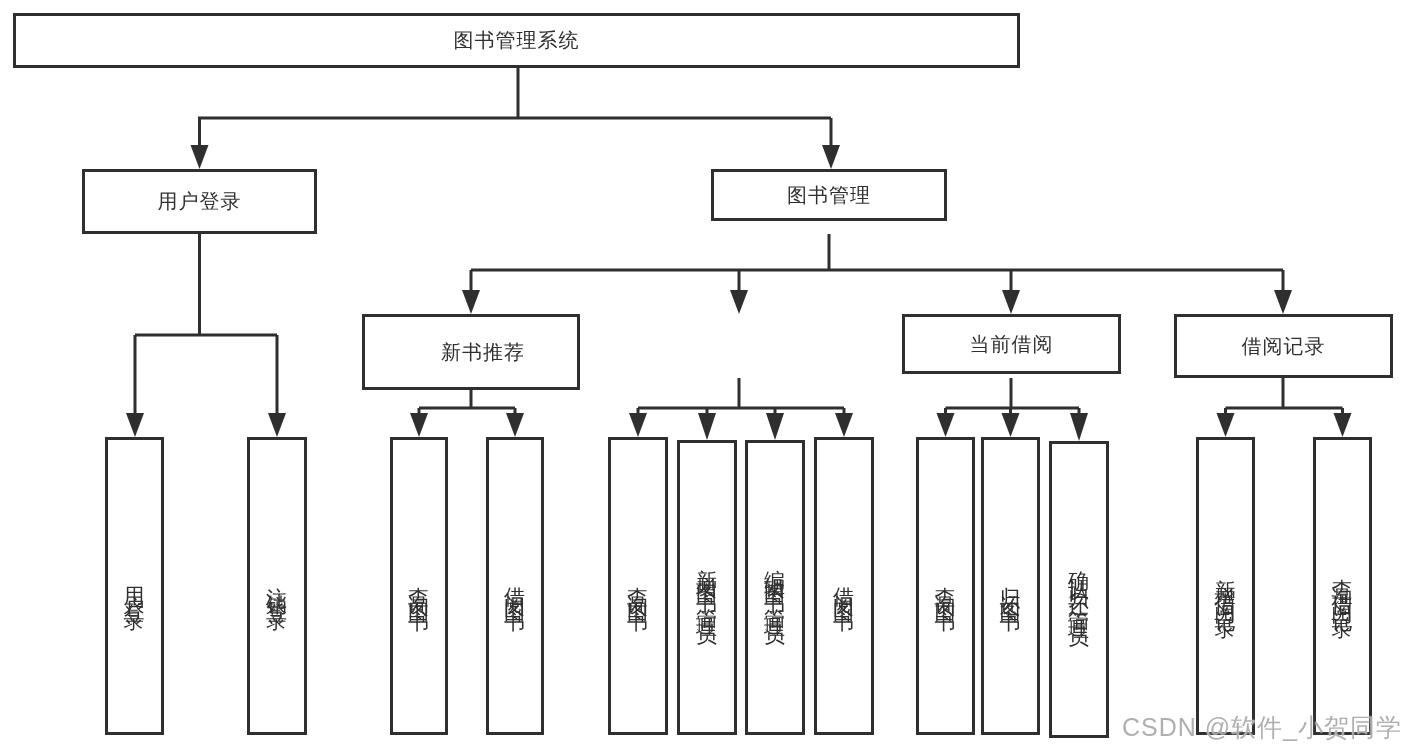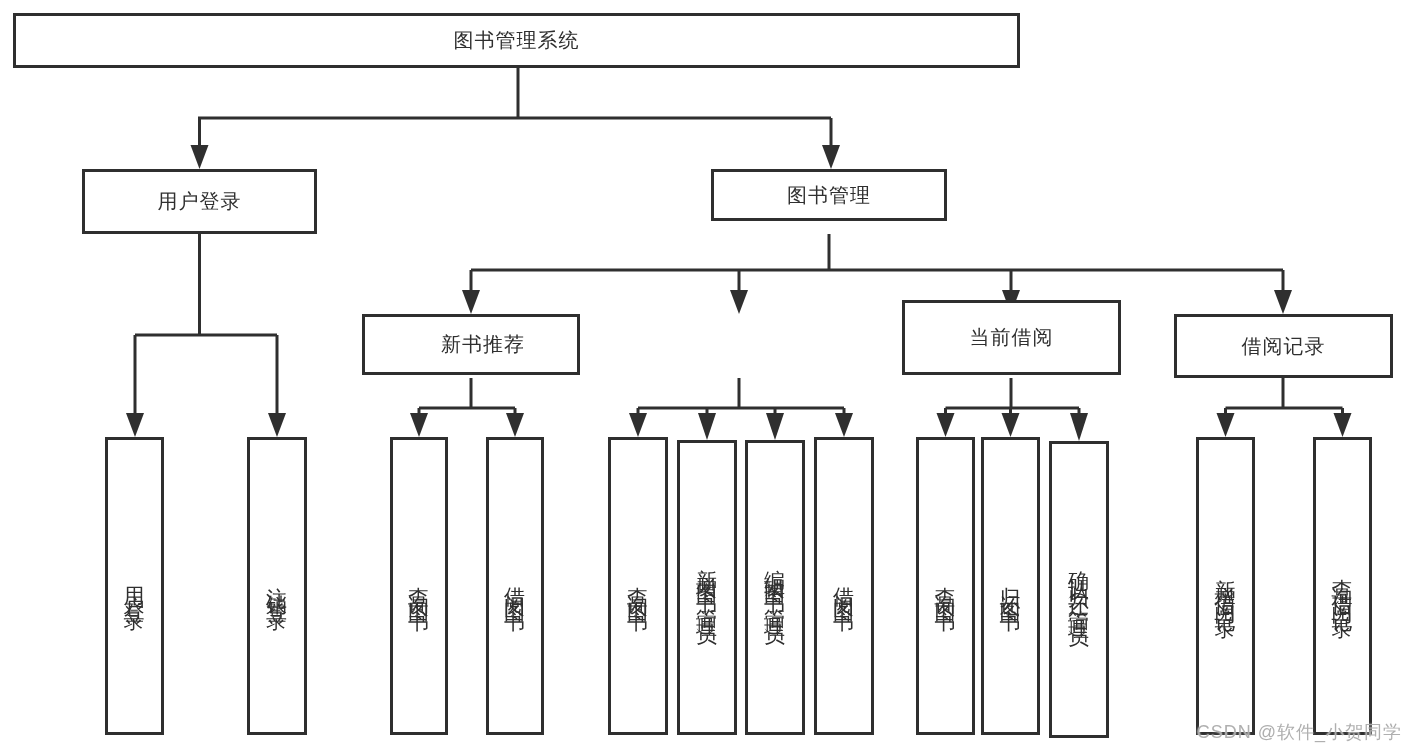--- a/index.html
+++ b/index.html
@@ -43,21 +43,21 @@
     text-orientation: mixed;
     font-size: 21px;
     letter-spacing: 8px;
     line-height: 1;
     white-space: nowrap;
   }
   #watermark {
     position: absolute;
     right: 3px;
     bottom: 3px;
-    font-size: 18px;
+    font-size: 25px;
     color: rgba(168,168,168,0.92);
     text-shadow: 0 0 2px #ffffff;
     letter-spacing: 1px;
     z-index: 5;
     white-space: nowrap;
   }
 </style>
 </head>
 <body>
 
@@ -145,24 +145,24 @@
     <span class="hlabel">图书管理系统</span>
   </div>
 
   <div class="node" style="left:82px; top:169px; width:235px; height:65px;">
     <span class="hlabel">用户登录</span>
   </div>
   <div class="node" style="left:711px; top:169px; width:236px; height:52px;">
     <span class="hlabel">图书管理</span>
   </div>
 
-  <div class="node" style="left:362px; top:314px; width:218px; height:61px;padding-left:24px;">
+  <div class="node" style="left:362px; top:314px; width:218px; height:76px;padding-left:24px;">
     <span class="hlabel">新书推荐</span>
   </div>
-  <div class="node" style="left:902px; top:300px; width:219px; height:75px;align-items:center;">
+  <div class="node" style="left:902px; top:314px; width:219px; height:60px;align-items:center;">
     <span class="hlabel">当前借阅</span>
   </div>
   <div class="node" style="left:1174px; top:314px; width:219px; height:64px;">
     <span class="hlabel">借阅记录</span>
   </div>
 
   <div class="node" style="left:105px; top:437px; width:59px; height:298px;">
     <span class="vlabel">用户登录</span>
   </div>
   <div class="node" style="left:247px; top:437px; width:60px; height:298px;">

